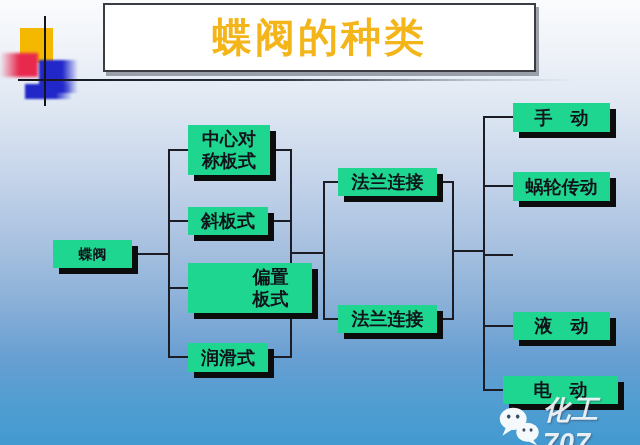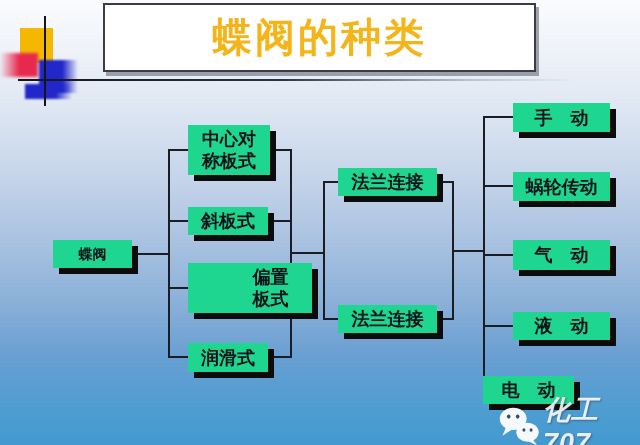--- a/index.html
+++ b/index.html
@@ -106,23 +106,22 @@
   <div class="node" style="left:188px;top:207px;width:80px;height:28px;">斜板式</div>
   <div class="node" style="left:188px;top:263px;width:83px;height:50px;padding-left:41px;">偏置
 板式</div>
   <div class="node" style="left:188px;top:343px;width:80px;height:29px;">润滑式</div>
 
   <div class="node" style="left:338px;top:168px;width:99px;height:28px;">法兰连接</div>
   <div class="node" style="left:338px;top:305px;width:99px;height:28px;">法兰连接</div>
 
   <div class="node" style="left:513px;top:103px;width:97px;height:29px;">手　动</div>
   <div class="node" style="left:513px;top:172px;width:97px;height:29px;">蜗轮传动</div>
-  <div class="node" style="left:513px;top:240px;width:97px;height:30px;">气　动</div>
   <div class="node" style="left:513px;top:312px;width:97px;height:28px;text-align:right;">液　动</div>
-  <div class="node" style="left:483px;top:376px;width:91px;height:28px;">电　动</div>
+  <div class="node" style="left:503px;top:376px;width:115px;height:28px;">电　动</div>
 
   <div class="watermark">
     <svg class="wm-icon" viewBox="0 0 48 44" xmlns="http://www.w3.org/2000/svg">
       <ellipse cx="17" cy="14" rx="15" ry="12.5" fill="#ffffff"></ellipse>
       <polygon points="9,23 5,33 17,25" fill="#ffffff"></polygon>
       <ellipse cx="12" cy="11.5" rx="2" ry="2.3" fill="#3a4a63"></ellipse>
       <ellipse cx="22" cy="11.5" rx="2" ry="2.3" fill="#3a4a63"></ellipse>
       <ellipse cx="33" cy="29" rx="12.5" ry="10.5" fill="#ffffff"></ellipse>
       <polygon points="39,37 44,44 34,39" fill="#ffffff"></polygon>
       <ellipse cx="29" cy="26.5" rx="1.7" ry="2" fill="#3a4a63"></ellipse>

